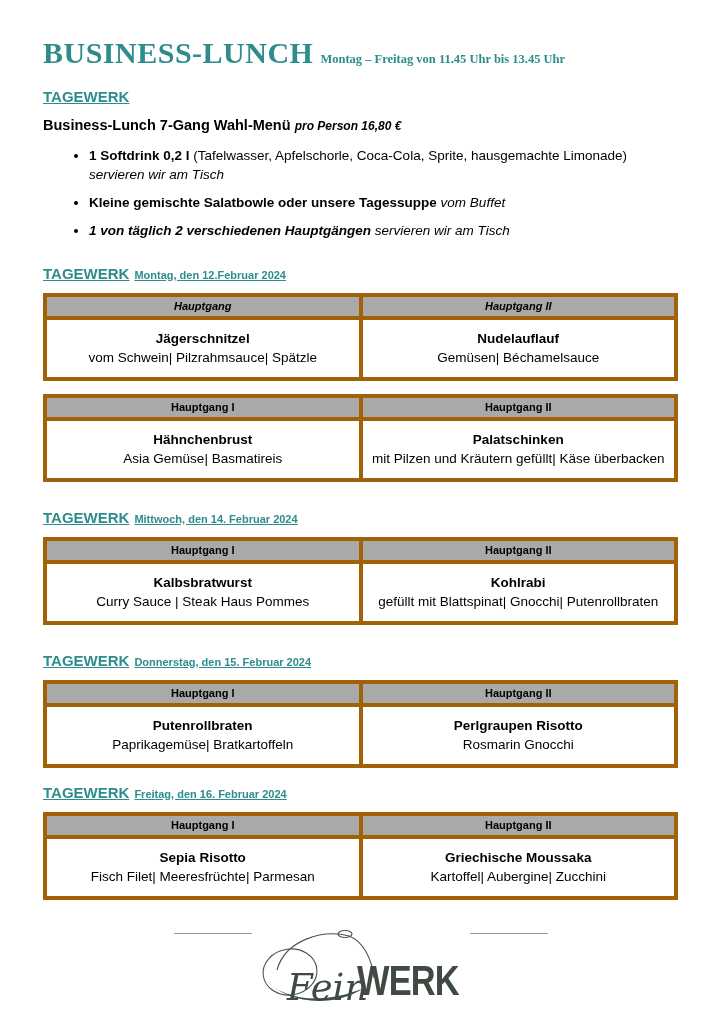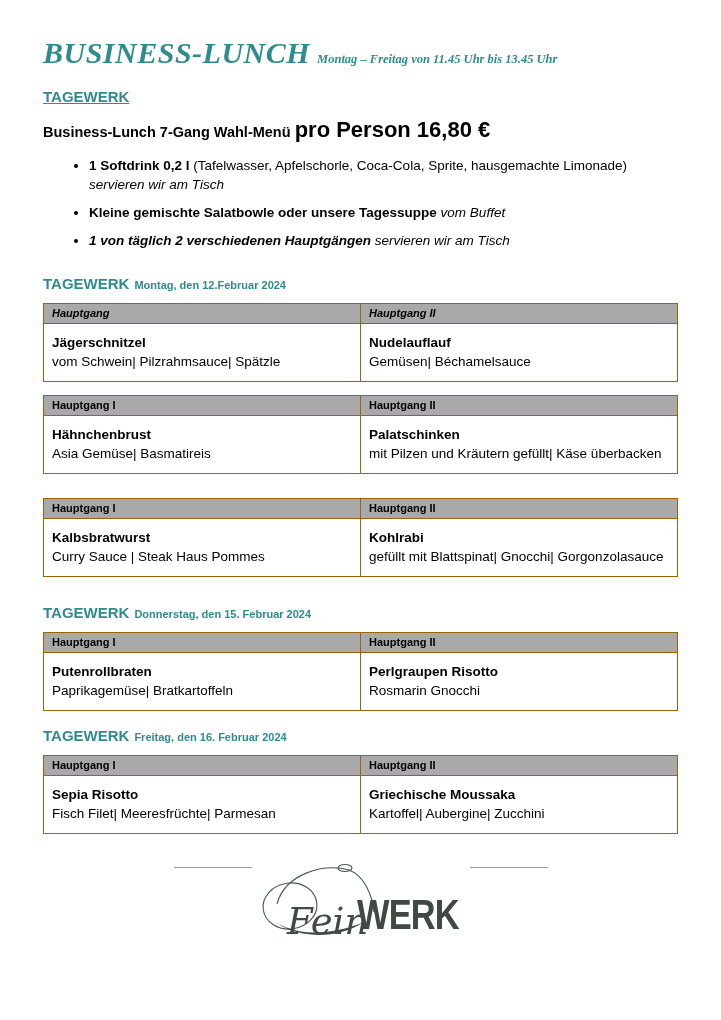--- a/index.html
+++ b/index.html
@@ -8,55 +8,55 @@
   }
   html,body{margin:0;padding:0;background:#fff;}
   body{
     width:721px;height:1020px;
     font-family:"Liberation Sans",sans-serif;
     color:#000;overflow:hidden;
   }
   .page{box-sizing:border-box;width:721px;height:1020px;padding:36px 43px 0;position:relative;}
 
   
-  .doc-header{white-space:nowrap;font-style:italic;}
+  .doc-header{white-space:nowrap;}
   .doc-title{
     font-family:"Liberation Serif",serif;font-weight:700;
     font-size:30px;color:var(--teal);letter-spacing:.5px;
   }
   .doc-subtitle{
     font-family:"Liberation Serif",serif;font-weight:700;
     font-size:12.5px;color:var(--teal);margin-left:7px;
   }
 
   
   .tagewerk-main{
     margin:18px 0 0;color:var(--teal);font-size:15px;font-weight:700;
     text-decoration:underline;
   }
   .menu-line{margin-top:12px;font-size:14.5px;font-weight:700;}
-  .menu-price{font-size:22px;}
+  .menu-price{font-size:12px;font-style:italic;}
 
   ul.perks{margin:13px 0 0;padding-left:46px;}
   ul.perks li{font-size:13.5px;line-height:19px;margin-bottom:9px;}
   .b{font-weight:700;}
   .i{font-style:italic;}
   .bi{font-weight:700;font-style:italic;}
   .line2{display:block;font-style:italic;}
 
   
   .day{margin-top:22px;}
   .day.mt-sm{margin-top:13px;}
   .day.mt-lg{margin-top:24px;}
-  .day-heading{margin:12px 0 9px;color:var(--teal);}
+  .day-heading{margin:12px 0 9px;color:var(--teal);text-decoration:underline;}
   .day-heading .tg{font-size:15px;font-weight:700;}
   .day-heading .date{font-size:11px;font-weight:700;margin-left:5px;}
 
   table.menu{width:100%;border-collapse:collapse;table-layout:fixed;}
-  table.menu th,table.menu td{border:1px solid #a16207;text-align:left;vertical-align:top;}
+  table.menu th,table.menu td{border:4px solid #a16207;text-align:center;vertical-align:top;}
   table.menu th{
     background:#A9A9A9;font-size:11px;font-weight:700;padding:3px 8px 4px;
   }
   .italic-cols th{font-style:italic;}
   table.menu td{padding:9px 8px 10px;font-size:13.5px;line-height:19px;}
   .dish-title{font-weight:700;}
 
   
   .logo-row{display:flex;justify-content:center;margin-top:26px;gap:9px;}
   .rule{width:78px;border-top:1px solid #9a9a9a;height:0;position:relative;top:7px;}
@@ -133,36 +133,39 @@
         <td>
           <div class="dish-title">Palatschinken</div>
           <div class="dish-desc">mit Pilzen und Kräutern gefüllt| Käse überbacken</div>
         </td>
       </tr>
         </tbody>
     </table>
   </section>
 
   <section class="day mt-lg">
+    <h3 class="day-heading">
+      <span class="tg">TAGEWERK</span><span class="date">Mittwoch, den 14. Februar 2024</span>
+    </h3>
     <table class="menu">
       <thead>
           <tr>
         <th>Hauptgang I</th>
         <th>Hauptgang II</th>
       </tr>
         </thead>
       <tbody>
           <tr>
         <td>
           <div class="dish-title">Kalbsbratwurst</div>
           <div class="dish-desc">Curry Sauce | Steak Haus Pommes</div>
         </td>
         <td>
           <div class="dish-title">Kohlrabi</div>
-          <div class="dish-desc">gefüllt mit Blattspinat| Gnocchi| Gorgonzolasauce</div>
+          <div class="dish-desc">gefüllt mit Blattspinat| Gnocchi| Putenrollbraten</div>
         </td>
       </tr>
         </tbody>
     </table>
   </section>
 
   <section class="day mt-lg">
     <h3 class="day-heading">
       <span class="tg">TAGEWERK</span><span class="date">Donnerstag, den 15. Februar 2024</span>
     </h3>

